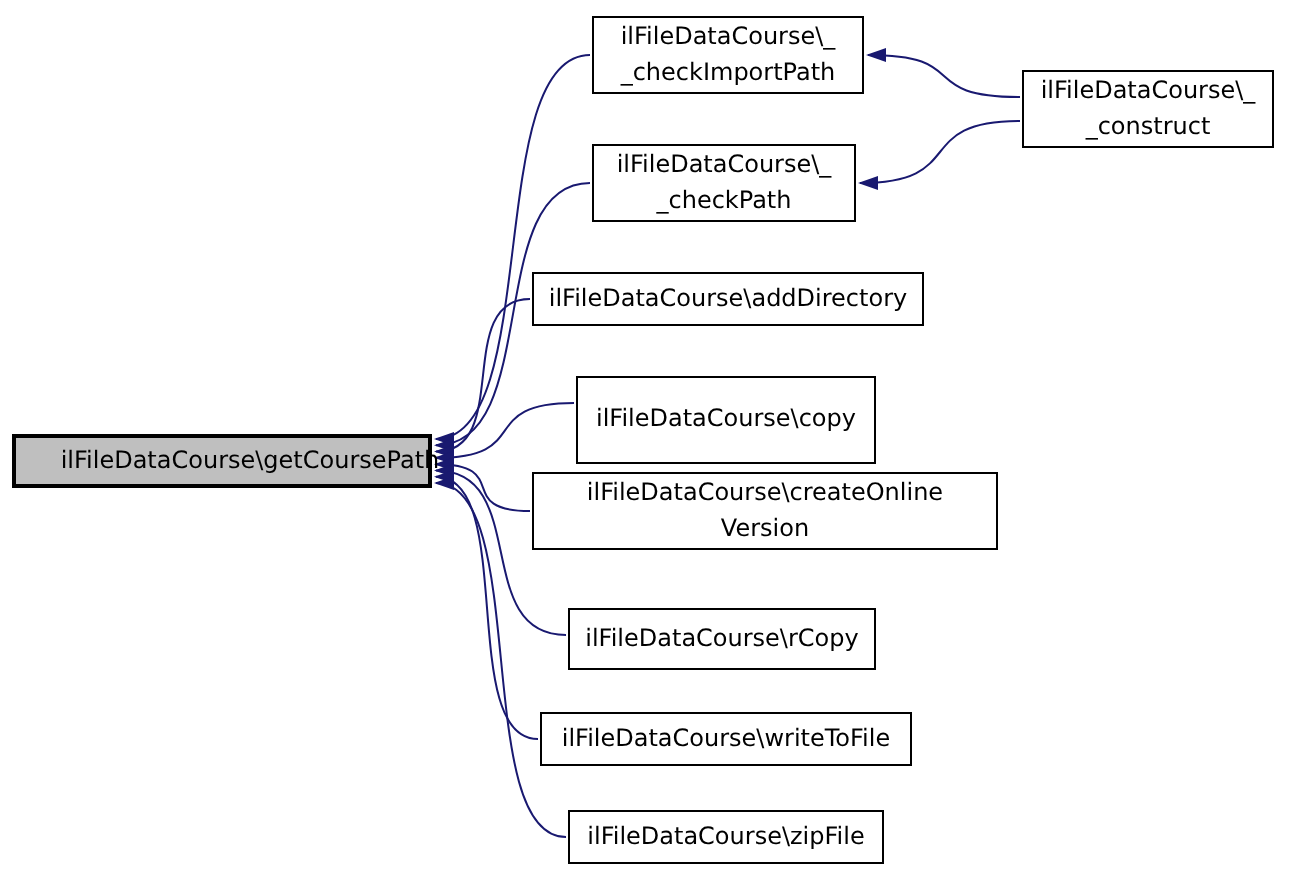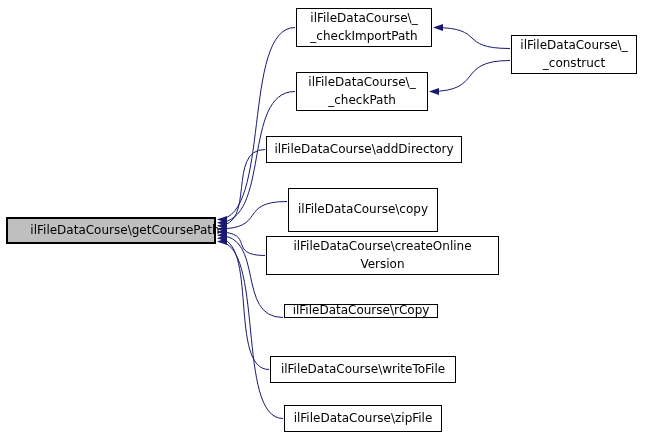--- a/index.html
+++ b/index.html
@@ -73,21 +73,21 @@
 
   <div class="node" style="left:288px;top:188px;width:150px;height:44px">
     <span>ilFileDataCourse\copy</span>
   </div>
 
   <div class="node" style="left:266px;top:236px;width:233px;height:39px">
     <span>ilFileDataCourse\createOnline
 Version</span>
   </div>
 
-  <div class="node" style="left:284px;top:304px;width:154px;height:14px">
+  <div class="node" style="left:284px;top:304px;width:154px;height:31px">
     <span>ilFileDataCourse\rCopy</span>
   </div>
 
   <div class="node" style="left:270px;top:356px;width:186px;height:27px">
     <span>ilFileDataCourse\writeToFile</span>
   </div>
 
   <div class="node" style="left:284px;top:405px;width:158px;height:27px">
     <span>ilFileDataCourse\zipFile</span>
   </div>

